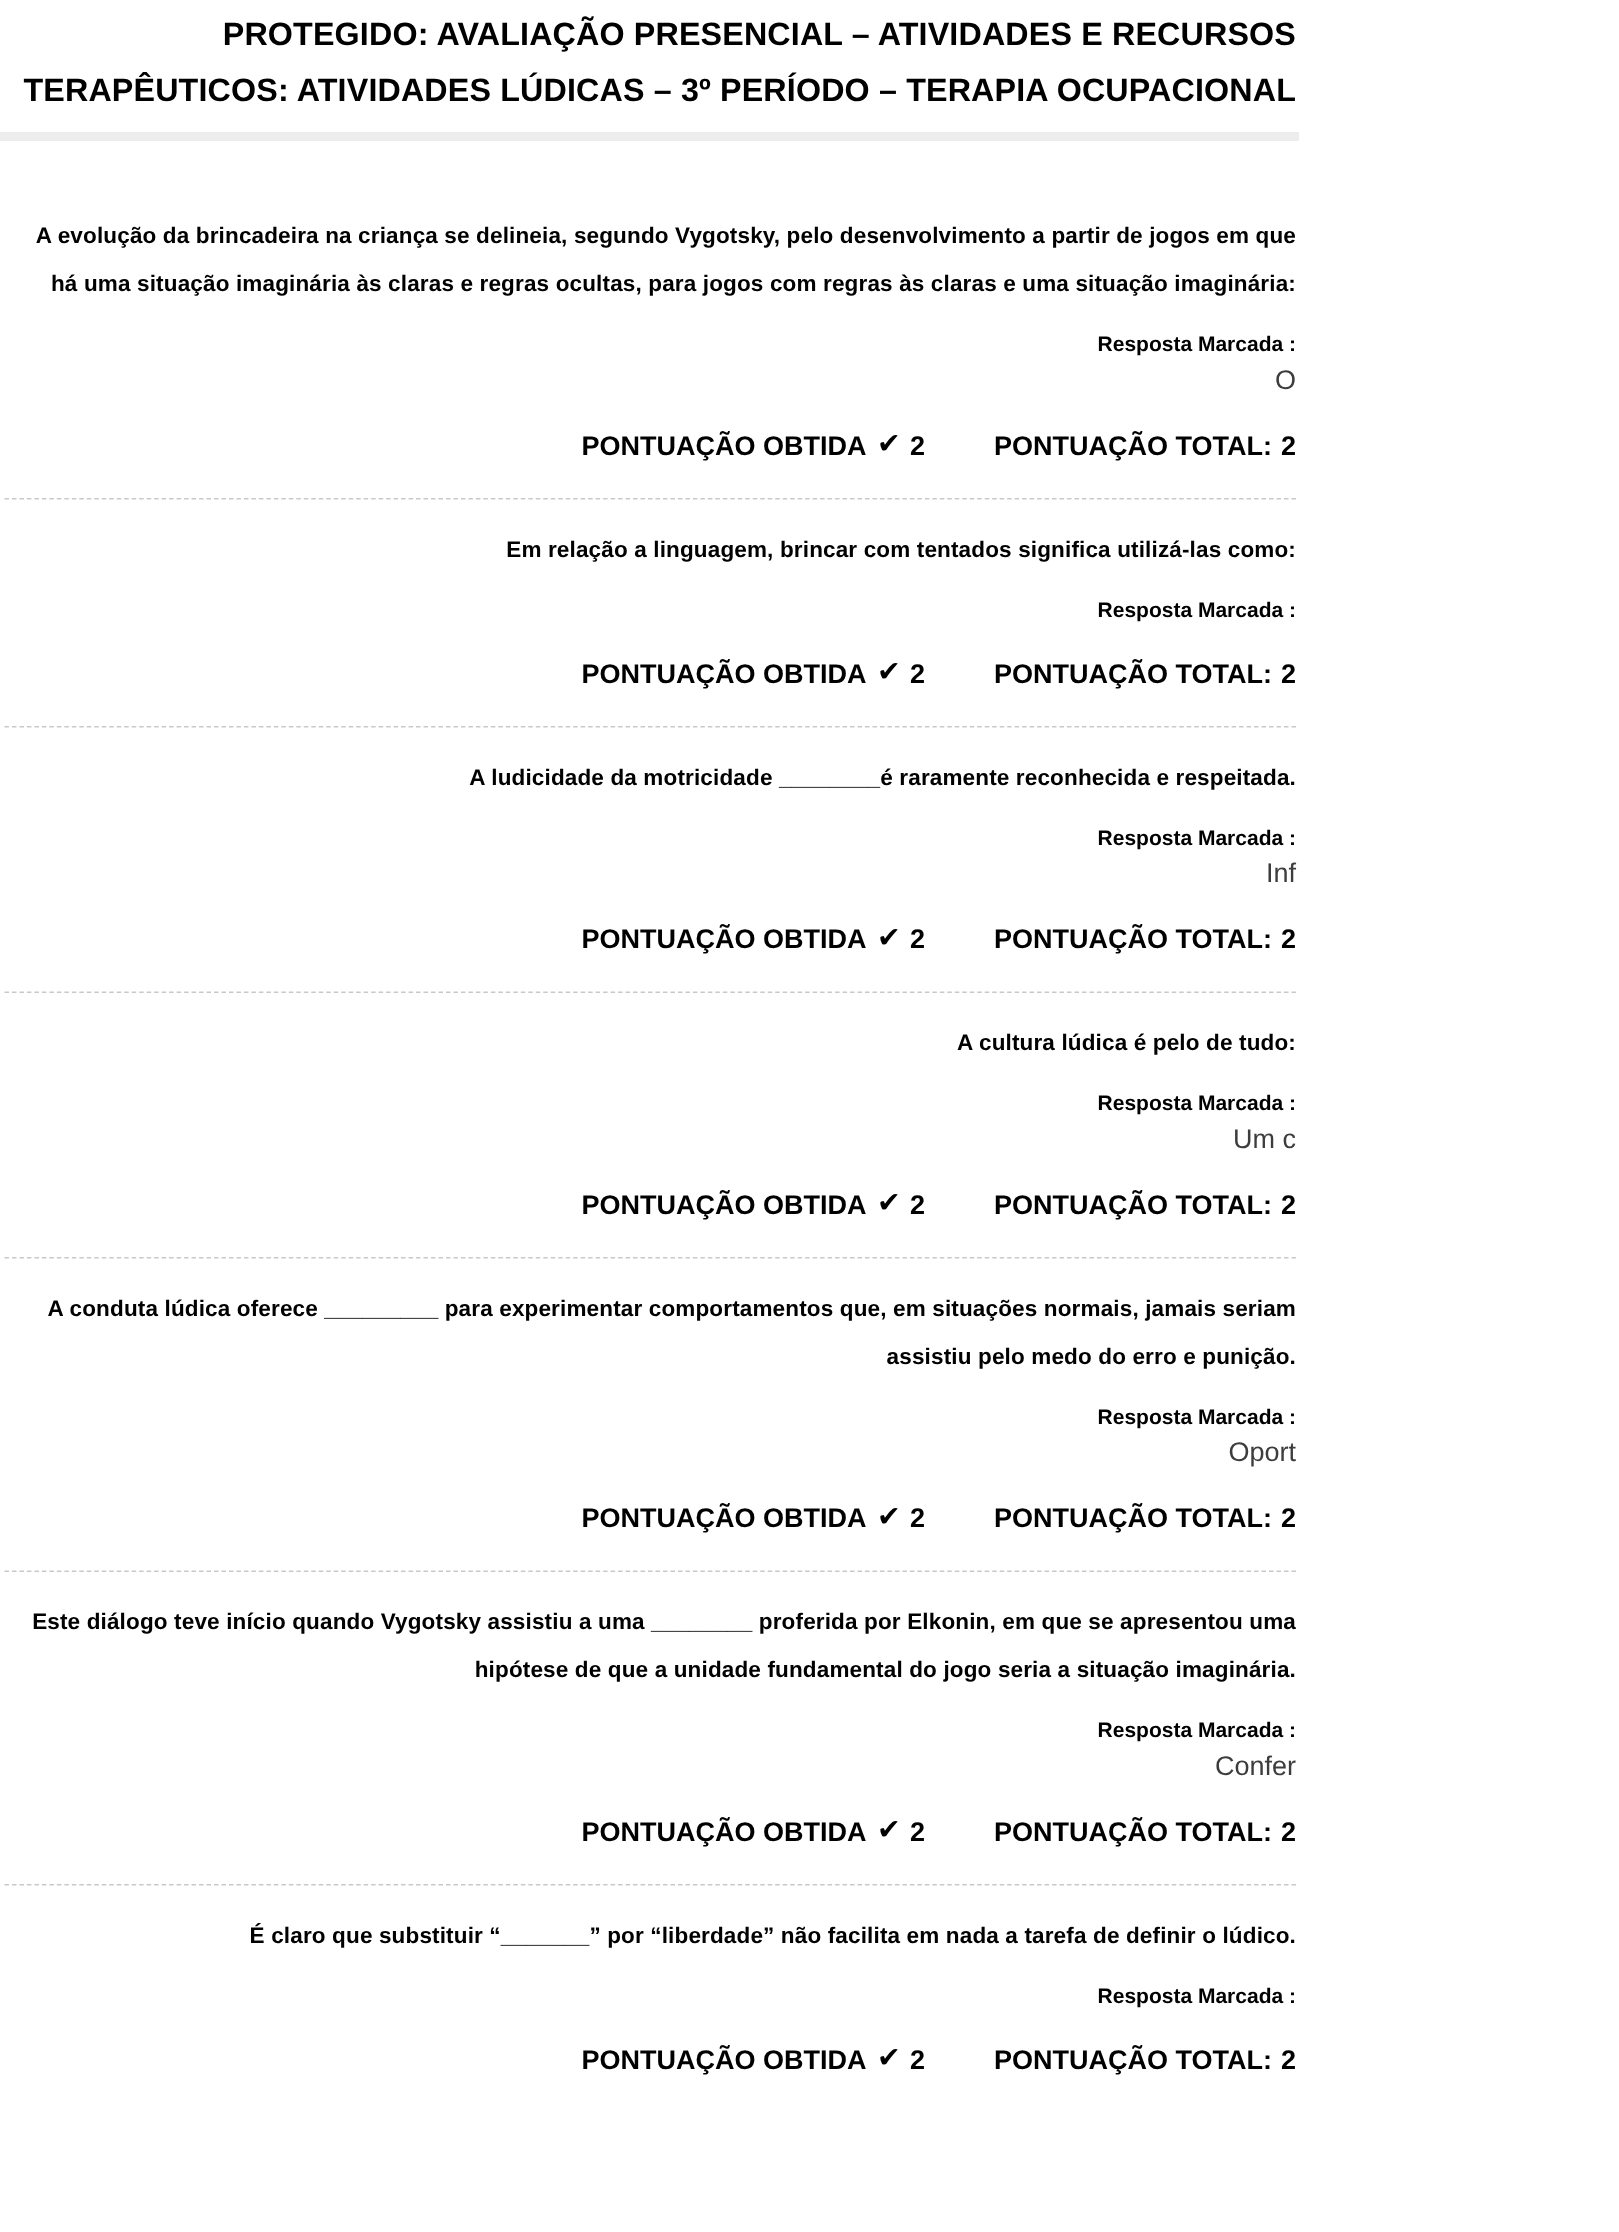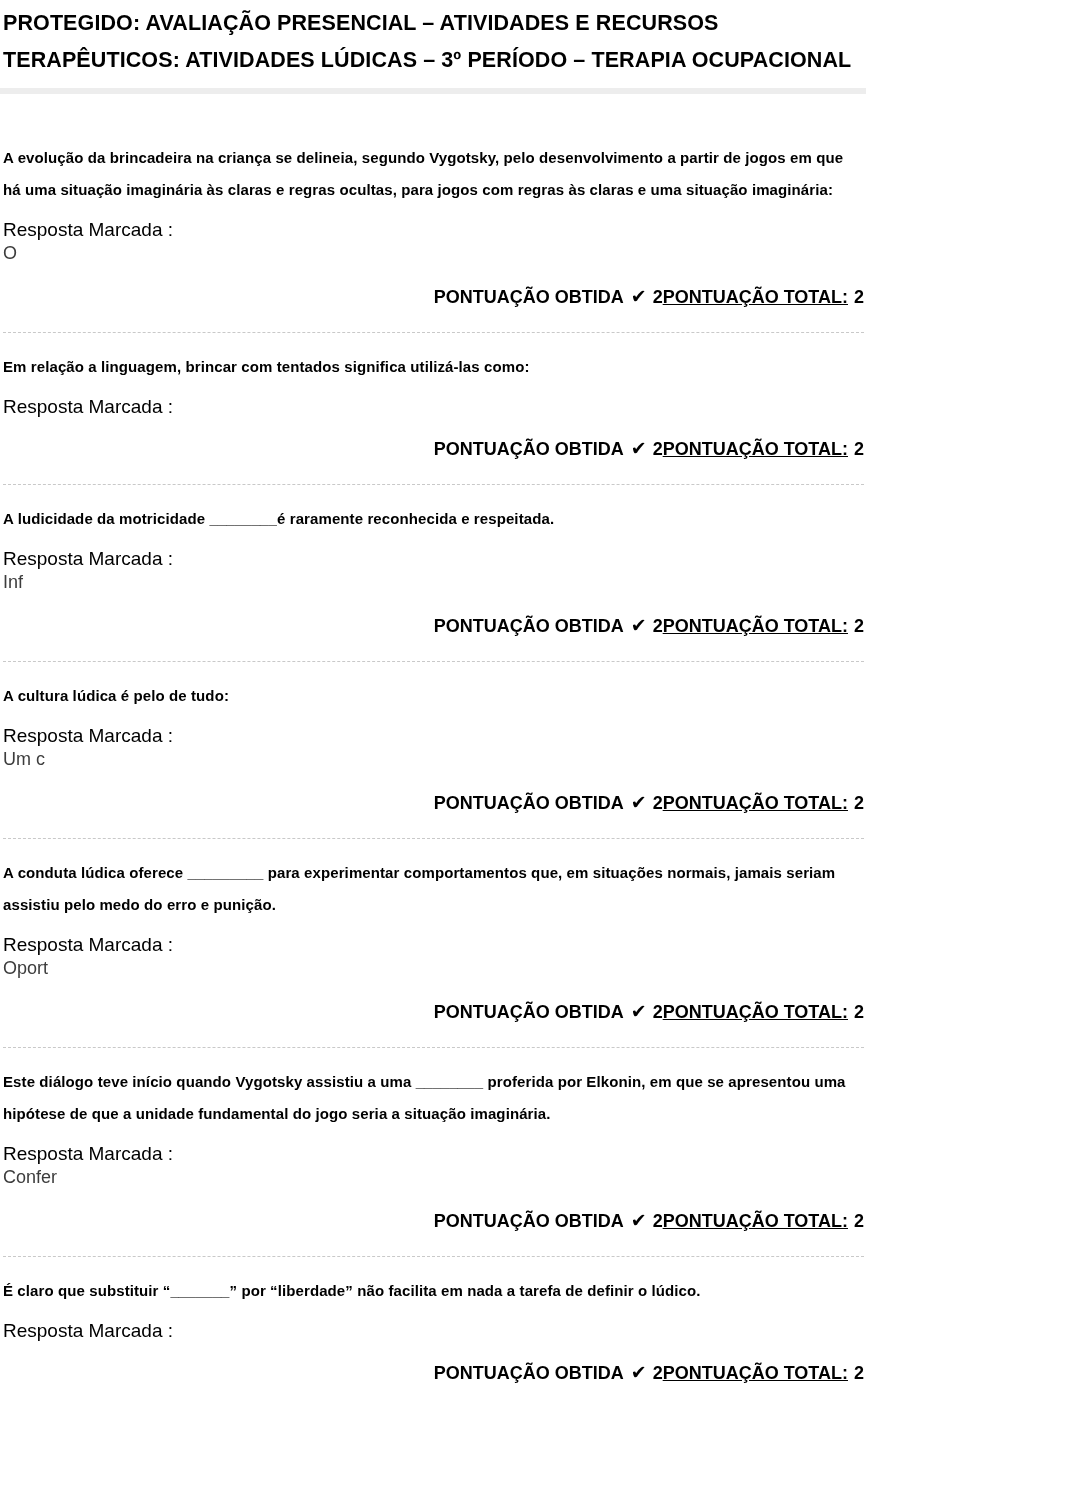--- a/index.html
+++ b/index.html
@@ -3,21 +3,21 @@
 <meta charset="utf-8">
 <style>
   * { box-sizing: border-box; }
   html, body { margin: 0; padding: 0; background: #ffffff; }
   body {
     width: 1079px;
     font-family: "Liberation Sans", sans-serif;
     color: #000000;
     -webkit-font-smoothing: antialiased;
   }
-  .page { width: 866px; }
+  .page { width: 866px; text-align: right; }
 
   .page-title {
     padding: 5px 2px 0 3px;
     font-size: 21.5px;
     font-weight: 700;
     line-height: 37px;
     letter-spacing: 0.1px;
   }
 
   .header-divider {
@@ -31,52 +31,53 @@
 
   .q-text {
     font-size: 15px;
     font-weight: 700;
     line-height: 32px;
     margin-top: 18px;
     letter-spacing: 0.1px;
   }
 
   .rm-label {
-    font-size: 19px;
-    font-weight: 400;
+    font-size: 14px;
+    font-weight: 700;
     line-height: 23px;
     margin-top: 12px;
   }
 
   .answer {
     font-size: 18px;
     font-weight: 400;
     line-height: 25px;
     color: #3d3d3d;
   }
 
   .score-row {
     margin-top: 16px;
     display: flex;
     justify-content: flex-end;
     align-items: center;
+    gap: 46px;
     font-size: 18px;
     font-weight: 700;
     line-height: 30px;
     white-space: nowrap;
   }
   .score-item { display: flex; align-items: center; }
   .check-icon {
     font-family: "DejaVu Sans", sans-serif;
     font-size: 19px;
     margin: 0 6px 0 7px;
     transform: translateY(-1px);
   }
   .score-value { }
-  .score-total-label { margin-right: 6px; text-decoration: underline; }
+  .score-total-label { margin-right: 6px; }
 
   .dashed-divider {
     border: none;
     border-top: 1px dashed #c9c9c9;
     margin: 20px 0 0 0;
   }
 </style>
 </head>
 <body>
 

